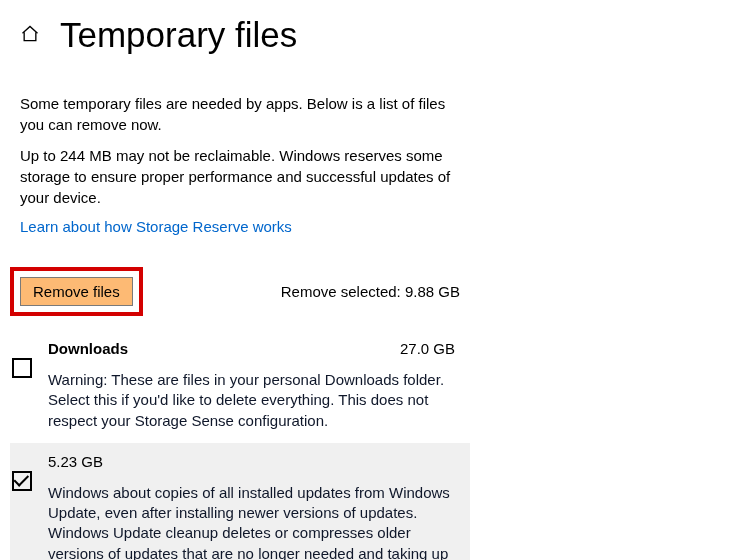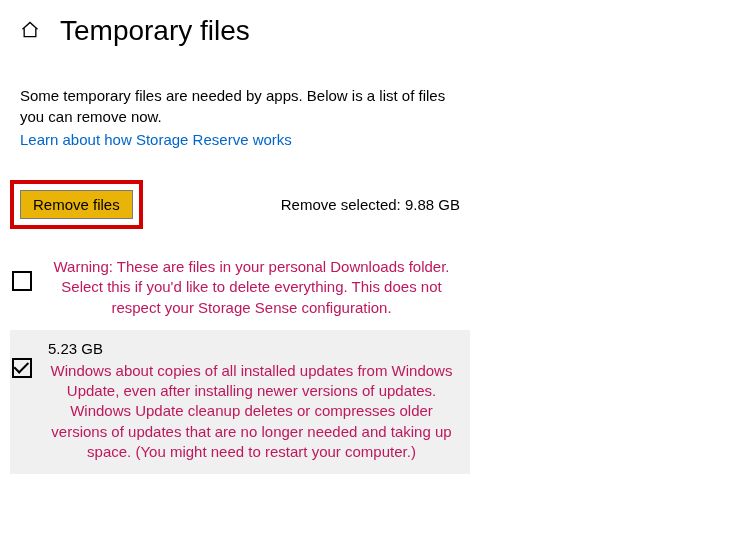--- a/index.html
+++ b/index.html
@@ -11,42 +11,42 @@
       font-size: 15px;
     }
     .header {
       display: flex;
       align-items: center;
       gap: 20px;
       padding: 15px 20px 10px 20px;
     }
     .home-icon svg { width: 20px; height: 20px; }
     .page-title {
-      font-size: 28px;
+      font-size: 35px;
       font-weight: 400;
     }
     .content { padding: 10px 20px 0 20px; max-width: 480px; }
-    .intro-text { margin: 18px 0 4px 0; line-height: 1.4; }
+    .intro-text { margin: 18px 0 10px 0; line-height: 1.4; }
     .reserve-text { margin: 10px 0 10px 0; line-height: 1.4; }
     .link { color: #0066cc; text-decoration: none; display: inline-block; margin-bottom: 22px; cursor: pointer; }
     .actions-row {
       display: flex;
       align-items: center;
       justify-content: space-between;
       margin-top: 10px;
       margin-bottom: 14px;
     }
     .remove-wrap {
       border: 4px solid #d30000;
       padding: 6px;
       display: inline-block;
       margin-left: -10px;
     }
     .remove-btn {
-      background: #eab308;
+      background: #fdba74;
       border: 1px solid #7a7a7a;
       padding: 5px 12px;
       font-size: 15px;
       font-family: inherit;
       cursor: pointer;
     }
     .total-selected { color: #000; }
     .items { width: 460px; margin-left: 10px; }
     .item {
       display: flex;
@@ -76,53 +76,58 @@
     }
     .item-body { flex: 1; }
     .item-head {
       display: flex;
       justify-content: space-between;
       align-items: baseline;
       gap: 20px;
     }
     .item-title { font-weight: 600; }
     .item-size { white-space: nowrap; }
-    .item-desc { color: #be185d; line-height: 1.35; margin-top: 4px; text-align: center; }
+    .item-desc { color: #0f172a; line-height: 1.35; margin-top: 13px; }
   </style>
 </head>
 <body>
 
 <div class="header">
   <span class="home-icon">
     <svg viewBox="0 0 24 24" fill="none" stroke="#000" stroke-width="1.6">
       <path d="M3 11 L12 3 L21 11"></path>
       <path d="M5 10 V20 H19 V10"></path>
     </svg>
   </span>
   <h1 class="page-title">Temporary files</h1>
 </div>
 
 <div class="content">
   <p class="intro-text">Some temporary files are needed by apps. Below is a list of files you can remove now.</p>
+  <p class="reserve-text">Up to 244 MB may not be reclaimable. Windows reserves some storage to ensure proper performance and successful updates of your device.</p>
   <a class="link">Learn about how Storage Reserve works</a>
 
   <div class="actions-row">
     <span class="remove-wrap">
       <button class="remove-btn">Remove files</button>
     </span>
     <span class="total-selected">
       <span>Remove selected: </span><span>9.88 GB</span>
     </span>
   </div>
 </div>
 
 <div class="items" id="items-container">
     <div class="item">
       <div class="checkbox"></div>
       <div class="item-body">
+        <div class="item-head">
+          <span class="item-title">Downloads</span>
+          <span class="item-size">27.0 GB</span>
+        </div>
         <div class="item-desc">Warning: These are files in your personal Downloads folder. Select this if you'd like to delete everything. This does not respect your Storage Sense configuration.</div>
       </div>
     </div>
     <div class="item selected">
       <div class="checkbox checked"></div>
       <div class="item-body">
         <div class="item-head">
           <span class="item-size">5.23 GB</span>
         </div>
         <div class="item-desc">Windows about copies of all installed updates from Windows Update, even after installing newer versions of updates. Windows Update cleanup deletes or compresses older versions of updates that are no longer needed and taking up space. (You might need to restart your computer.)</div>

